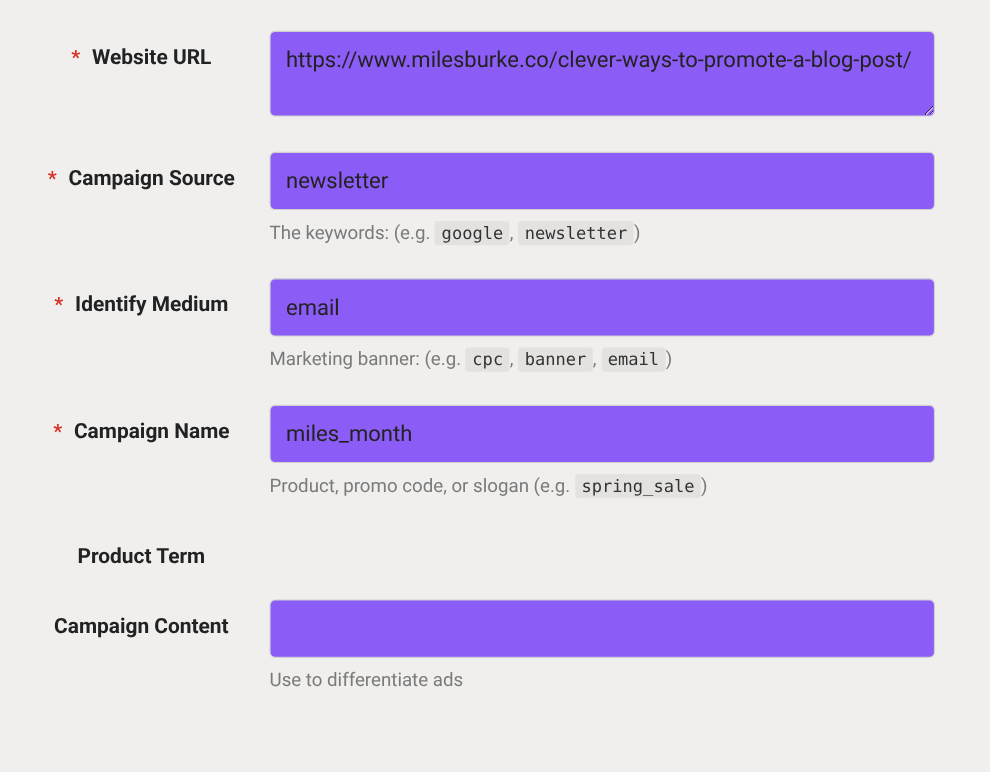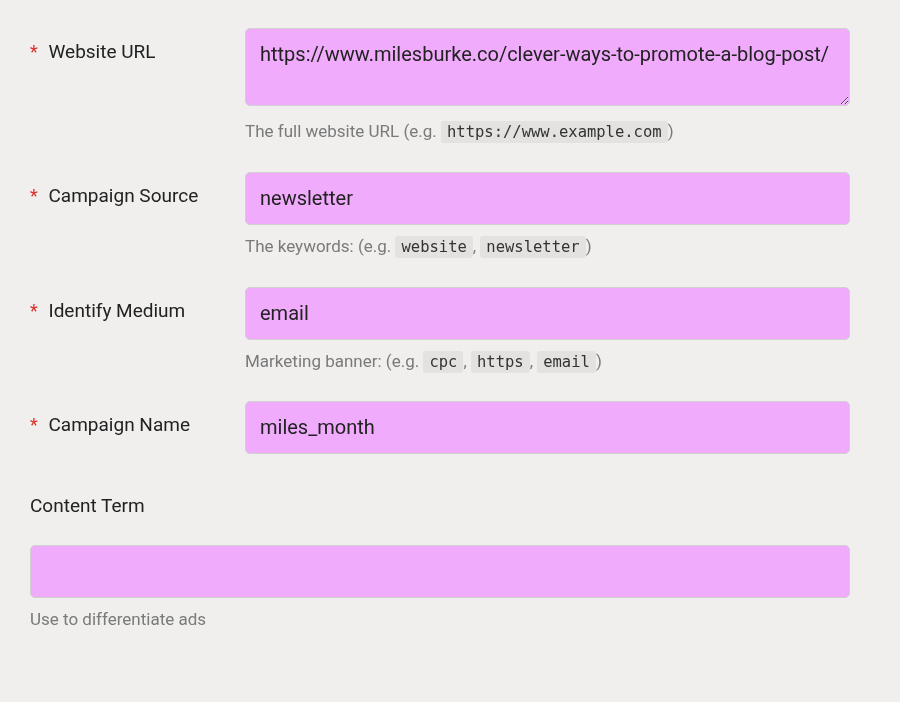--- a/index.html
+++ b/index.html
@@ -15,42 +15,42 @@
     padding: 28px 50px 20px 30px;
   }
   .form-row {
     display: flex;
     align-items: flex-start;
     margin-bottom: 28px;
   }
   .label-col {
     width: 215px;
     padding-right: 18px;
-    text-align: left;
+    text-align: center;
     padding-top: 12px;
     font-size: 19px;
     color: #222;
-    font-weight: 400;
+    font-weight: 700;
   }
   .required {
     color: #d93025;
     margin-right: 6px;
     font-size: 18px;
   }
   .input-col {
     flex: 1;
   }
   .text-input {
     width: 100%;
     padding: 12px 14px;
     font-size: 20px;
     color: #222;
     border: 1px solid #d0d0d0;
     border-radius: 5px;
-    background: #f0abfc;
+    background: #8b5cf6;
     font-family: inherit;
     line-height: 1.35;
   }
   .focused {
     border-color: #4a90e2;
     box-shadow: 0 0 0 1px #4a90e2;
   }
   textarea.text-input {
     resize: both;
     height: 78px;
@@ -74,68 +74,71 @@
 </head>
 <body>
 
 <div class="form-row">
   <div class="label-col">
     <span class="required">*</span>
     <span>Website URL</span>
   </div>
   <div class="input-col">
     <textarea class="text-input" style="">https://www.milesburke.co/clever-ways-to-promote-a-blog-post/</textarea>
-    <div class="help-text">
-      <span>The full website URL (e.g. </span><code class="inline">https://www.example.com</code><span>)</span>
-    </div>
   </div>
 </div>
 
 <div class="form-row">
   <div class="label-col">
     <span class="required">*</span>
     <span>Campaign Source</span>
   </div>
   <div class="input-col">
     <input type="text" class="text-input" value="newsletter" style="">
     <div class="help-text">
-      <span>The keywords: (e.g. </span><code class="inline">website</code><span>, </span><code class="inline">newsletter</code><span>)</span>
+      <span>The keywords: (e.g. </span><code class="inline">google</code><span>, </span><code class="inline">newsletter</code><span>)</span>
     </div>
   </div>
 </div>
 
 <div class="form-row">
   <div class="label-col">
     <span class="required">*</span>
     <span>Identify Medium</span>
   </div>
   <div class="input-col">
     <input type="text" class="text-input" value="email" style="">
     <div class="help-text">
-      <span>Marketing banner: (e.g. </span><code class="inline">cpc</code><span>, </span><code class="inline">https</code><span>, </span><code class="inline">email</code><span>)</span>
+      <span>Marketing banner: (e.g. </span><code class="inline">cpc</code><span>, </span><code class="inline">banner</code><span>, </span><code class="inline">email</code><span>)</span>
     </div>
   </div>
 </div>
 
 <div class="form-row">
   <div class="label-col">
     <span class="required">*</span>
     <span>Campaign Name</span>
   </div>
   <div class="input-col">
     <input type="text" class="text-input" value="miles_month" style="">
+    <div class="help-text">
+      <span>Product, promo code, or slogan (e.g. </span><code class="inline">spring_sale</code><span>)</span>
+    </div>
   </div>
 </div>
 
 <div class="form-row">
   <div class="label-col">
-    <span>Content Term</span>
+    <span>Product Term</span>
   </div>
 </div>
 
 <div class="form-row">
+  <div class="label-col">
+    <span>Campaign Content</span>
+  </div>
   <div class="input-col">
     <input type="text" class="text-input" value="" style="">
     <div class="help-text">
       <span>Use to differentiate ads</span>
     </div>
   </div>
 </div>
 
 </body></html>

